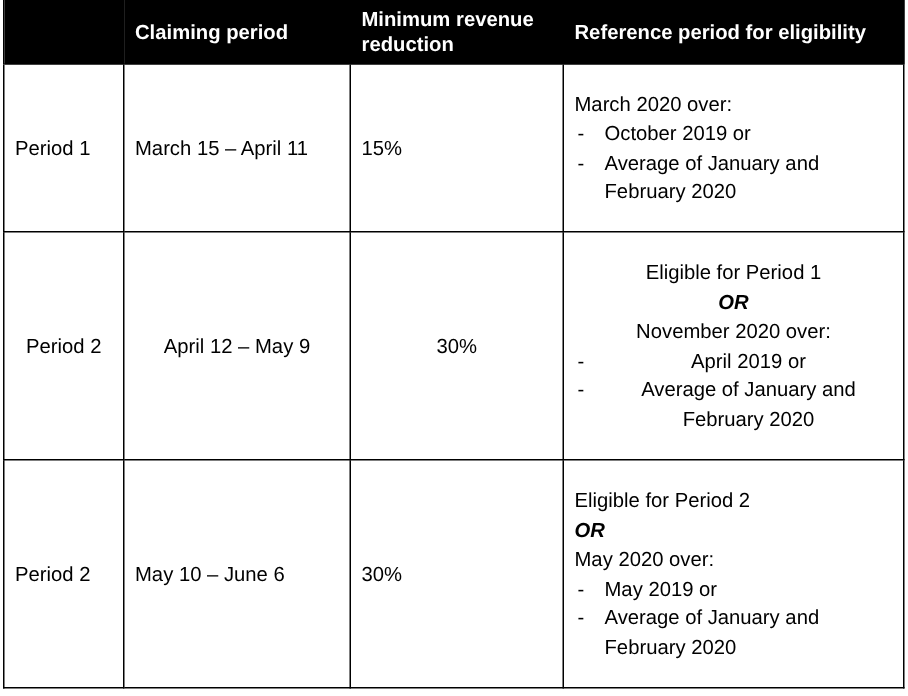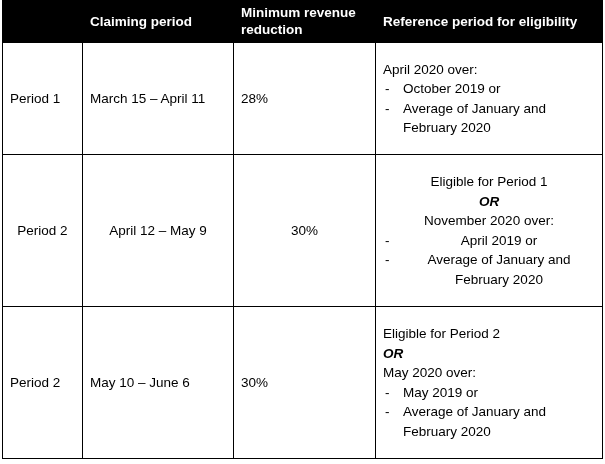--- a/index.html
+++ b/index.html
@@ -35,23 +35,23 @@
       <th></th>
       <th>Claiming period</th>
       <th>Minimum revenue reduction</th>
       <th>Reference period for eligibility</th>
     </tr>
   </thead>
   <tbody>
     <tr class="r1">
       <td>Period 1</td>
       <td>March 15 – April 11</td>
-      <td>28%</td>
+      <td>15%</td>
       <td>
-        <span class="ref-line">April 2020 over:</span>
+        <span class="ref-line">March 2020 over:</span>
         <ul class="dash">
           <li><span class="dash-mark">-</span><span>October 2019 or</span></li>
           <li><span class="dash-mark">-</span><span>Average of January and February 2020</span></li>
         </ul>
       </td>
     </tr>
     <tr class="r2">
       <td>Period 2</td>
       <td>April 12 – May 9</td>
       <td>30%</td>

